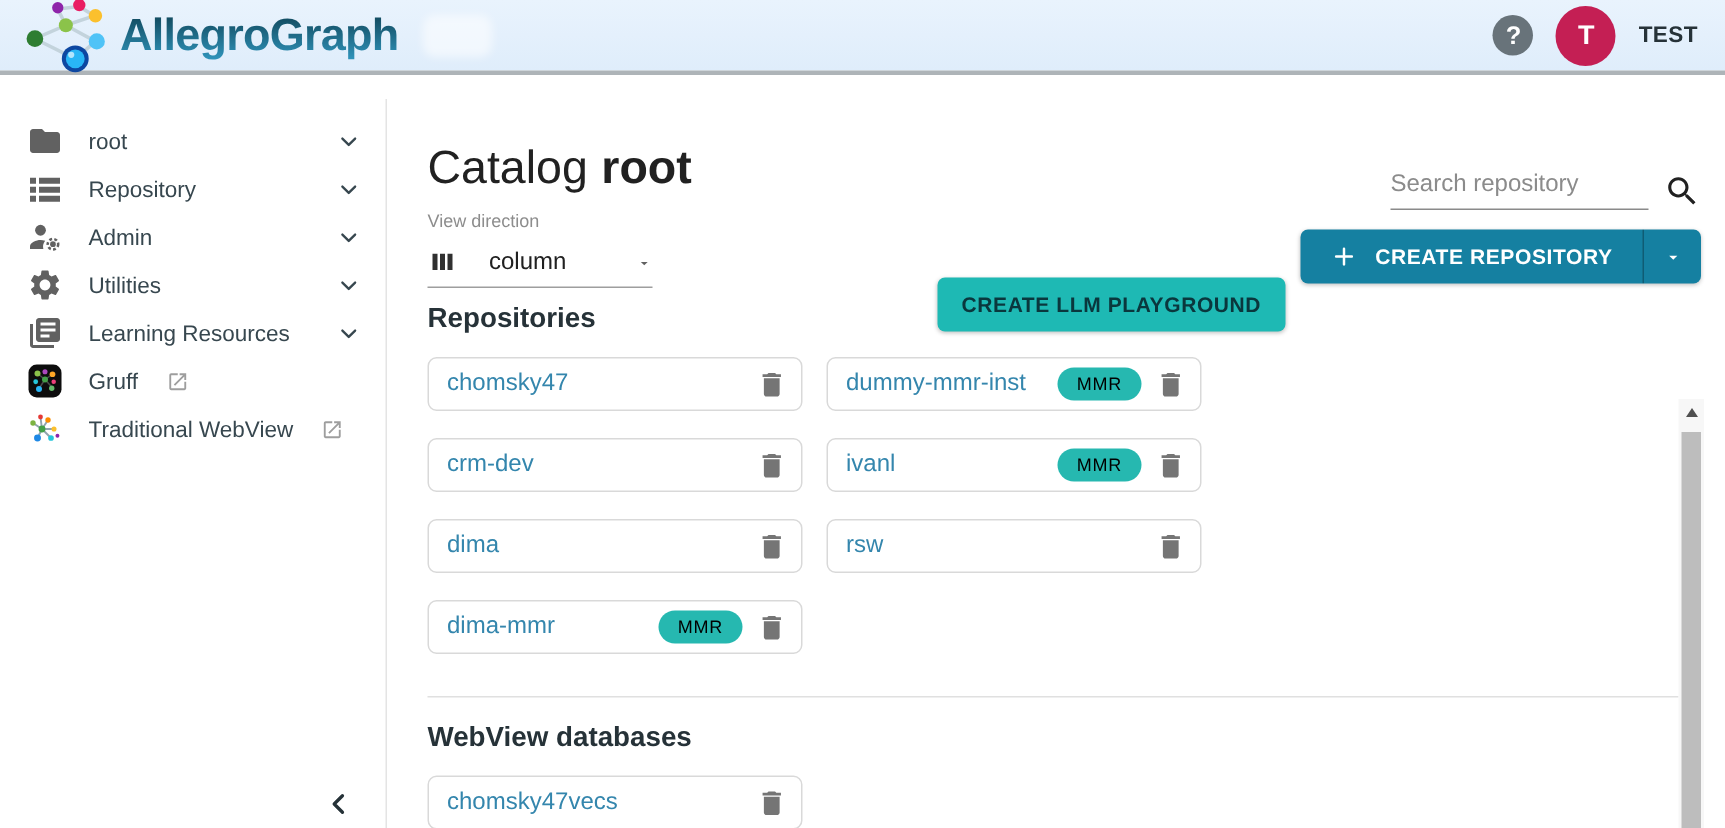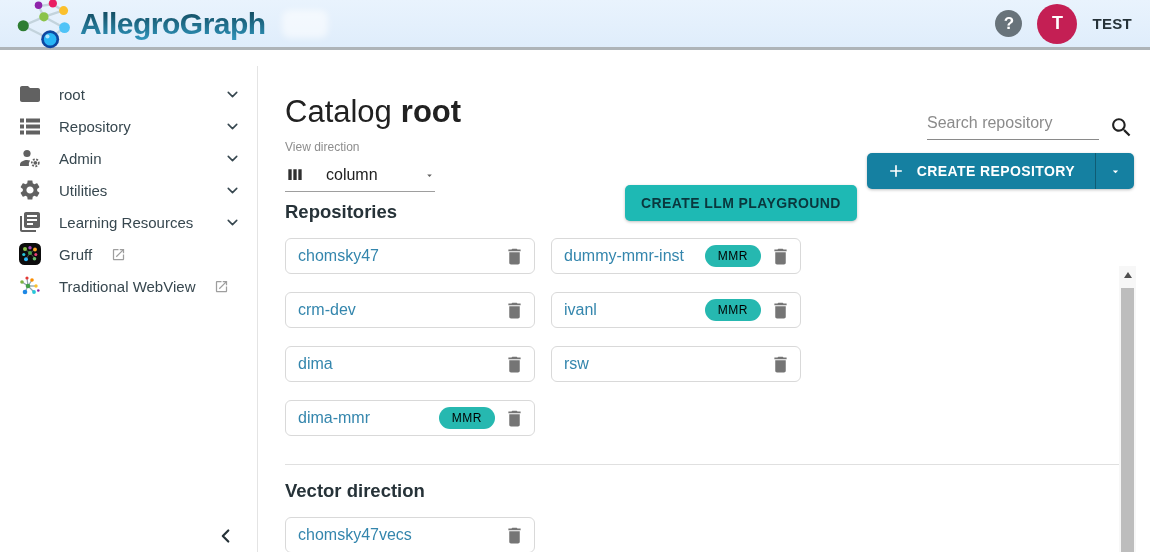--- a/index.html
+++ b/index.html
@@ -381,21 +381,21 @@
         <div class="repo-card">
           <a class="repo-link">rsw</a>
           <span class="icon trash">
             <svg width="21" height="21" viewBox="0 0 24 24" fill="#757575">
               <path d="M6 19c0 1.1.9 2 2 2h8c1.1 0 2-.9 2-2V7H6v12zM19 4h-3.5l-1-1h-5l-1 1H5v2h14V4z"></path>
             </svg>
           </span>
         </div>
       </div>
       <div class="divider"></div>
-      <h2 class="section-title">Vector direction</h2>
+      <h2 class="section-title">WebView databases</h2>
       <div class="card-grid" style="grid-template-rows: repeat(1, 36px);">
         <div class="repo-card">
           <a class="repo-link">chomsky47vecs</a>
           <span class="icon trash">
             <svg width="21" height="21" viewBox="0 0 24 24" fill="#757575">
               <path d="M6 19c0 1.1.9 2 2 2h8c1.1 0 2-.9 2-2V7H6v12zM19 4h-3.5l-1-1h-5l-1 1H5v2h14V4z"></path>
             </svg>
           </span>
         </div>
       </div>

